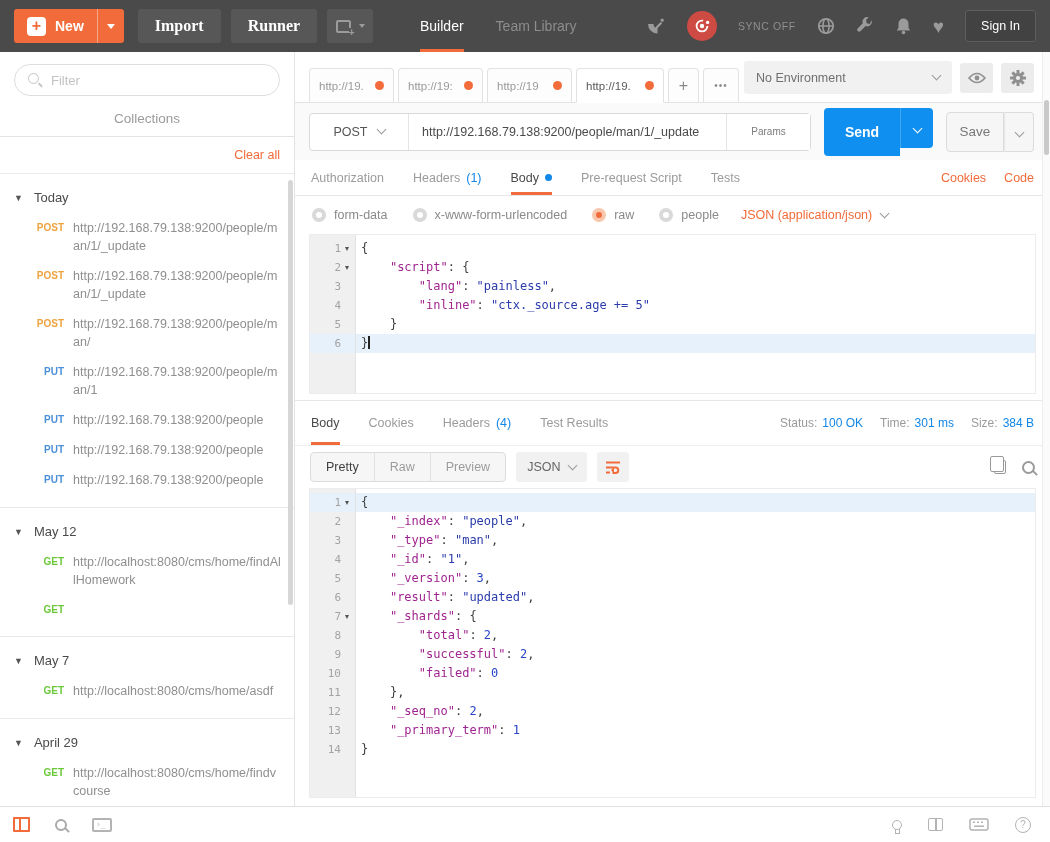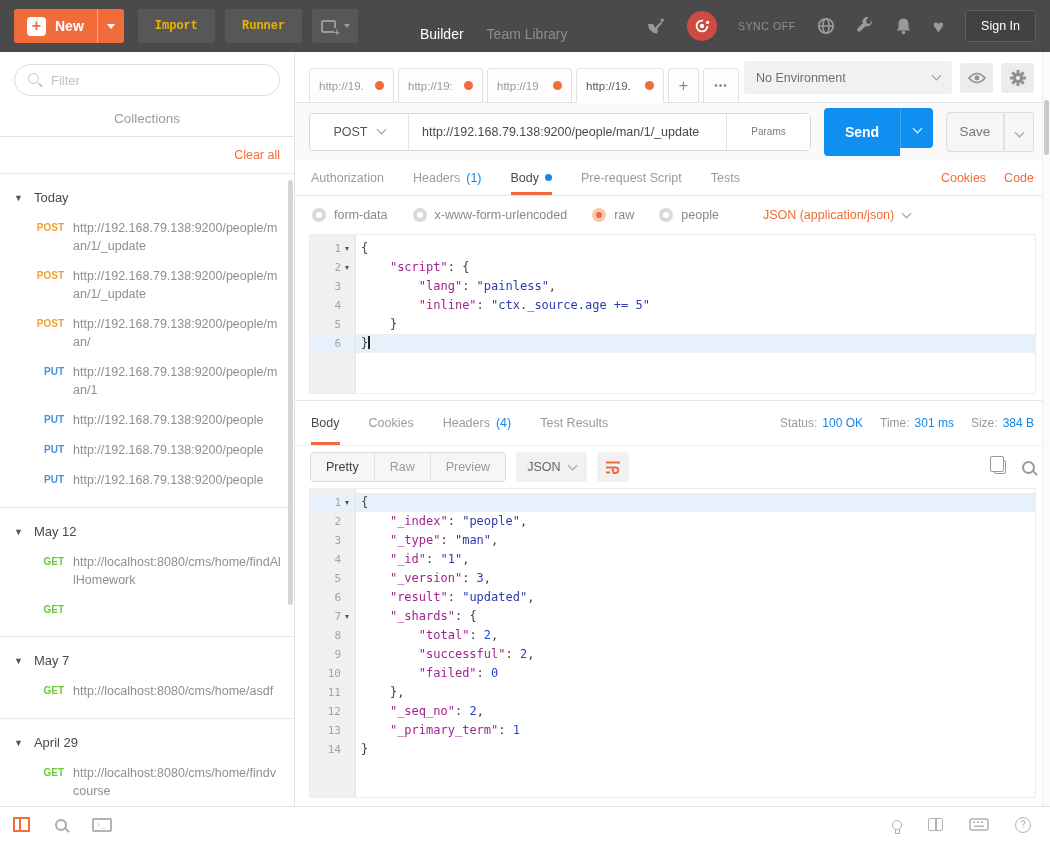--- a/index.html
+++ b/index.html
@@ -6,26 +6,26 @@
   body{font-family:"Liberation Sans",sans-serif;background:#fff;width:1050px;height:842px;overflow:hidden}
   .app{width:1050px;height:842px;position:relative;display:flex;flex-direction:column;background:#fff}
 
   
   .topbar{height:52px;background:#4a4a4a;display:flex;align-items:center;padding:0 14px;position:relative;flex:0 0 52px}
   .newgrp{display:flex;margin-right:14px}
   .btn-new{display:flex;align-items:center;gap:9px;background:#f26b3a;color:#fff;font-weight:bold;font-size:14px;height:34px;padding:0 13px;border:none;border-radius:3px 0 0 3px;cursor:pointer;font-family:inherit}
   .plusbox{width:19px;height:19px;background:#fff;color:#f26b3a;border-radius:4px;font-weight:bold;font-size:16px;line-height:18px;text-align:center;display:inline-block}
   .btn-new-caret{width:27px;height:34px;background:#f26b3a;border:none;border-left:1px solid rgba(255,255,255,.4);border-radius:0 3px 3px 0;display:flex;align-items:center;justify-content:center;cursor:pointer}
   .tri-w{width:0;height:0;border-left:4px solid transparent;border-right:4px solid transparent;border-top:5px solid #fff}
-  .btn-dark{height:34px;padding:0 17px;background:#575757;border:none;border-radius:3px;color:#eab308;font-weight:bold;font-size:12px;margin-right:10px;cursor:pointer;font-family:Liberation Mono, monospace}
+  .btn-dark{height:34px;padding:0 17px;background:#575757;border:none;border-radius:3px;color:#ffffff;font-weight:bold;font-size:16px;margin-right:10px;cursor:pointer;font-family:Liberation Serif, serif}
   .btn-win{height:34px;width:46px;background:#575757;border:none;border-radius:3px;display:flex;align-items:center;justify-content:center;gap:4px;cursor:pointer}
   .winicon{width:15px;height:13px;border:2px solid #9b9b9b;border-radius:2px;position:relative}
   .winicon::after{content:"+";color:#9b9b9b;font-size:10px;font-weight:bold;position:absolute;right:-6px;bottom:-6px;background:#575757;line-height:9px}
   .tri-g{width:0;height:0;border-left:3.5px solid transparent;border-right:3.5px solid transparent;border-top:4px solid #9b9b9b;margin-left:4px}
-  .topnav{position:absolute;left:420px;top:8px;height:100%;display:flex;gap:23px}
+  .topnav{position:absolute;left:420px;top:0;height:100%;display:flex;gap:32px}
   .topnav .navitem{height:100%;display:flex;align-items:center;font-size:14px;color:#8d8d8d;border-bottom:3px solid transparent;padding-top:3px;cursor:pointer}
   .topnav .navitem.active{color:#fff;border-bottom-color:#f26b3a}
   .topright{position:absolute;right:14px;top:0;height:100%;display:flex;align-items:center;gap:21px}
   .sync-off{font-size:10.5px;letter-spacing:.6px;color:#8f8f8f}
   .icon-heart{color:#9a9a9a;font-size:19px;line-height:1}
   .btn-signin{background:#424242;border:1px solid #5e5e5e;color:#fff;font-size:12.5px;padding:8px 15px;border-radius:3px;cursor:pointer;font-family:inherit}
   .syncbtn{width:30px;height:30px;border-radius:50%;background:#ce4b43;display:flex;align-items:center;justify-content:center}
 
   
   .mainrow{flex:1;display:flex;min-height:0}
@@ -87,21 +87,21 @@
   .btn-save-caret{width:30px;height:40px;background:#f6f6f6;border:1px solid #dcdcdc;border-left:1px solid #e6e6e6;border-radius:0 4px 4px 0;cursor:pointer}
 
   .reqtabs{height:36px;flex:0 0 36px;display:flex;align-items:stretch;padding:0 16px;gap:29px;border-bottom:1px solid #e6e6e6}
   .rqtab{display:flex;align-items:center;gap:6px;font-size:12.5px;color:#9b9b9b;border-bottom:3px solid transparent;padding-top:3px;cursor:pointer}
   .rqtab.active{color:#4a4a4a;border-bottom-color:#f26b3a}
   .count-blue{color:#1287e8}
   .bdot{width:7px;height:7px;border-radius:50%;background:#1287e8;display:inline-block}
   .reqtabs-right{margin-left:auto;display:flex;align-items:center;gap:18px}
   .orange-link{color:#f26b3a;font-size:12.5px;cursor:pointer;text-decoration:none}
 
-  .bodytyperow{height:38px;flex:0 0 38px;display:flex;align-items:center;padding:0 17px;gap:30px}
+  .bodytyperow{height:38px;flex:0 0 38px;display:flex;align-items:center;padding:0 17px;gap:8px}
   .btopt{display:flex;align-items:center;gap:8px;cursor:pointer}
   .radio{width:14px;height:14px;border-radius:50%;background:#fff;border:4px solid #d9d9d9;display:inline-block}
   .radio.sel{background:#f26b3a;border-color:#f8c7ae}
   .btlabel{font-size:12.5px;color:#8a8a8a}
   .ctype{display:flex;align-items:center;gap:9px;margin-left:14px;cursor:pointer}
   .ctype-label{color:#f26b3a;font-size:12.5px}
 
   
   .editor{margin:0 14px;border:1px solid #ececec;display:flex;background:#fff;overflow:hidden}
   .req-editor{height:160px;flex:0 0 160px;margin-bottom:6px}

